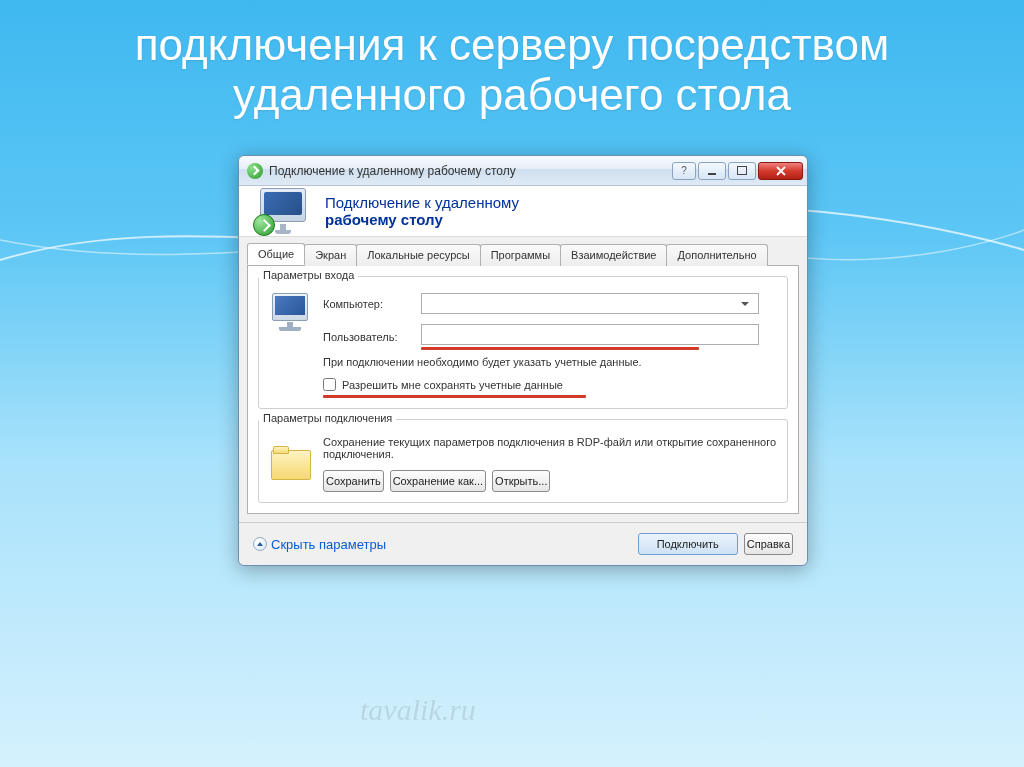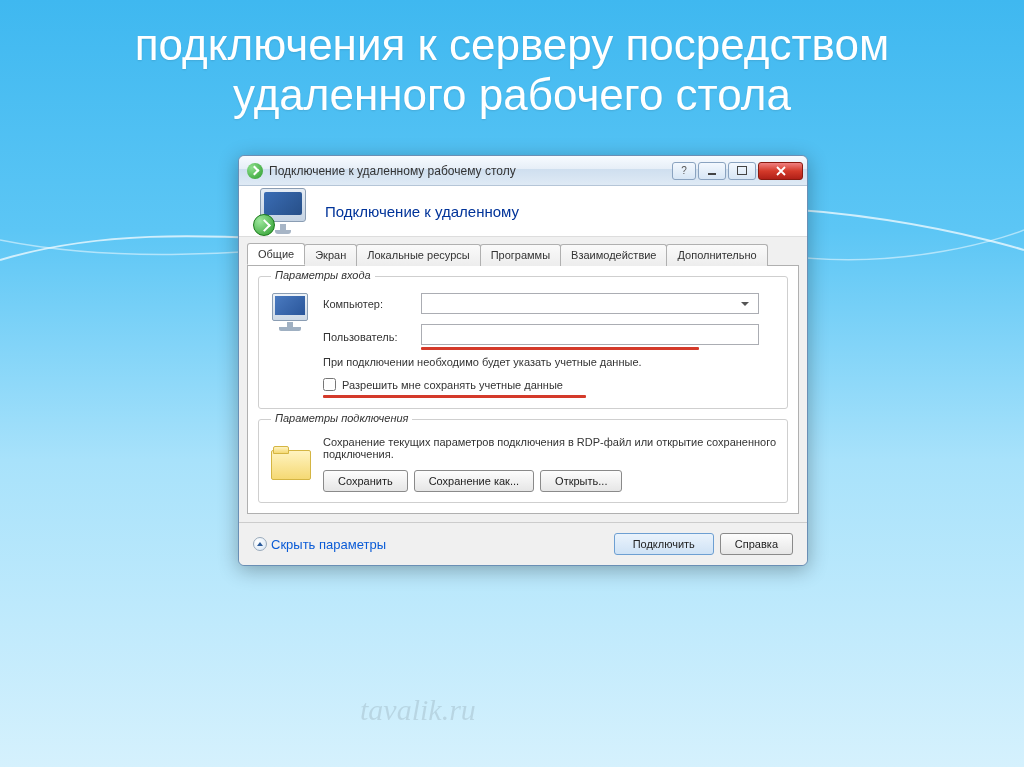--- a/index.html
+++ b/index.html
@@ -116,22 +116,22 @@
   .tab-panel {
     border: 1px solid #b0b0b0; background: #fff; padding: 10px;
     display: flex; flex-direction: column; gap: 10px;
   }
 
   .group {
     border: 1px solid #cfcfcf; border-radius: 3px; position: relative;
     padding: 16px 10px 10px;
   }
   .group-legend {
-    position: absolute; top: -8px; left: 12px; background: #fff;
-    font-size: 11px; color: #333; padding: 0 4px; font-style: italic;
+    position: absolute; top: -8px; left: 0; background: #fff;
+    font-size: 11px; color: #333; padding: 0 4px;
   }
   .login-row { display: flex; gap: 12px; }
   .comp-icon {
     width: 42px; height: 42px; flex-shrink: 0; position: relative;
   }
   .comp-icon .mon {
     width:36px; height:28px; border:1px solid #8a9db3; border-radius:2px;
     background: linear-gradient(180deg,#eef3f8,#cdd9e6);
     position:absolute; top:0; left:3px;
   }
@@ -177,21 +177,21 @@
     background: linear-gradient(180deg,#fff3c0,#f5d974); border:1px solid #d4b543; border-radius:2px;
   }
   .folder-icon::after {
     content:""; position:absolute; top:0; left:4px; width:14px; height:6px;
     background: linear-gradient(180deg,#fff3c0,#f5d974); border:1px solid #d4b543; border-radius:2px 2px 0 0;
   }
   .conn-text { flex: 1; font-size: 11px; color: #333; }
   .conn-text .desc { margin-bottom: 10px; }
   .btn-row { display: flex; gap: 6px; }
   .btn {
-    height: 22px; padding: 0 14px; font-size: 11px;
+    height: 22px; padding: 0 2px; font-size: 11px;
     border: 1px solid #8a8a8a; border-radius: 3px;
     background: linear-gradient(180deg,#fdfdfd,#e6e6e6);
     color: #222;
   }
 
   .footer {
     border-top: 1px solid #ccc; background: #f0f0f0;
     padding: 10px 14px; display: flex; align-items: center;
     border-radius: 0 0 6px 6px;
   }
@@ -252,20 +252,21 @@
     </div>
 
     <div class="header-band">
       <div class="rdp-icon">
         <div class="monitor"></div>
           <div class="stand"></div>
           <div class="circle"></div>
       </div>
       <div class="header-text">
         <div class="line1">Подключение к удаленному</div>
+        <div class="line2">рабочему столу</div>
       </div>
     </div>
 
     <div class="tab-area">
       <div class="tabs">
         <div class="tab active">Общие</div>
         <div class="tab">Экран</div>
         <div class="tab">Локальные ресурсы</div>
         <div class="tab">Программы</div>
         <div class="tab">Взаимодействие</div>

